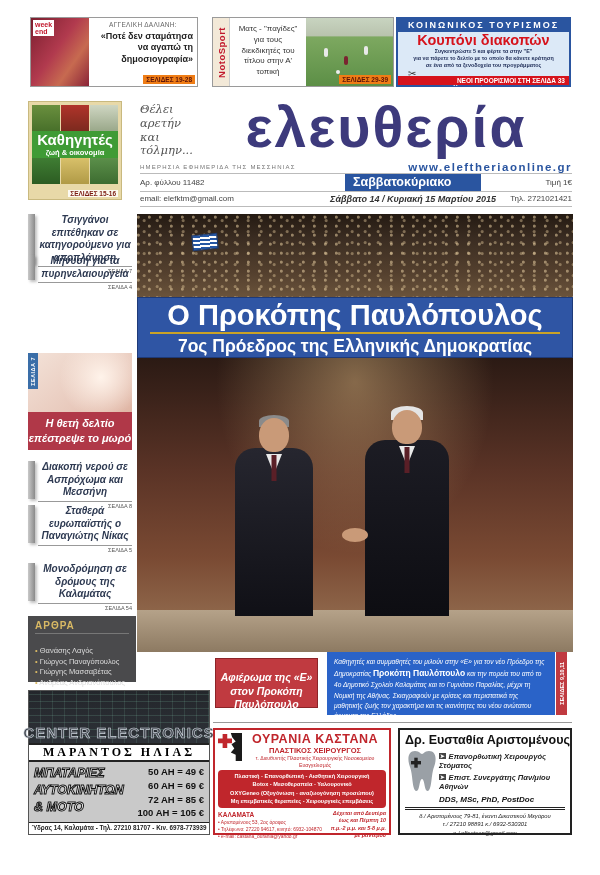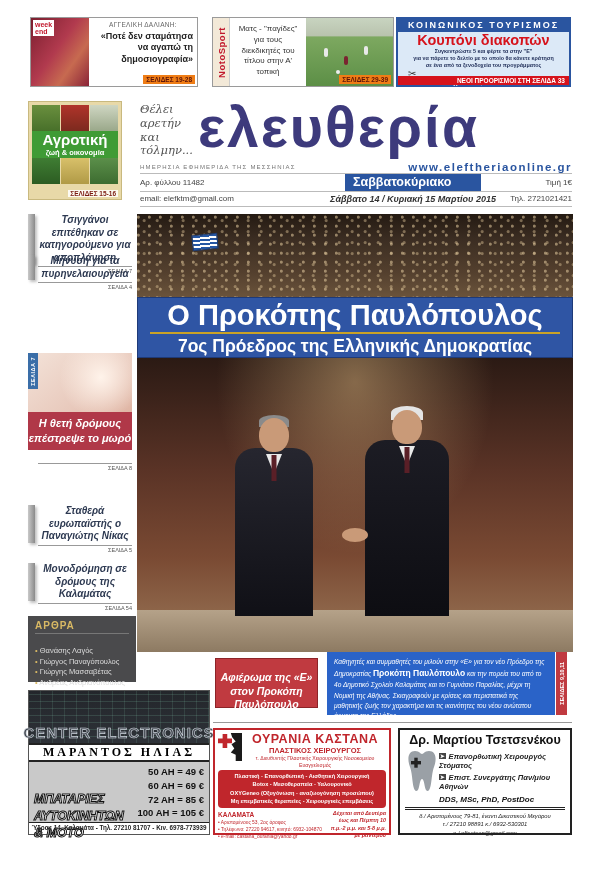--- a/index.html
+++ b/index.html
@@ -41,21 +41,21 @@
   .ag-collage-top, .ag-collage-bot { height:26px; display:flex; gap:1px; }
   .ag-tile { flex:1; }
   .t1{background:linear-gradient(#6a8f3e,#48702a);} .t2{background:linear-gradient(#b0342a,#7c2a1e);} .t3{background:linear-gradient(#cfd6c2,#9aa88a);}
   .t4{background:linear-gradient(#3f7d33,#2c5c22);} .t5{background:linear-gradient(#d8c06a,#b09a46);} .t6{background:linear-gradient(#5b8f4a,#3d6c30);}
   .ag-band { background:#3f9b35; color:#fff; text-align:center; padding:1px 0; }
   .ag-title { font-weight:bold; font-size:15px; line-height:1.05; }
   .ag-sub { font-weight:bold; font-size:7.5px; }
   .ag-pages { position:absolute; right:3px; bottom:2px; background:rgba(255,255,255,.85); font-size:6.5px; font-weight:bold; color:#7a1a10; padding:0 2px; }
 
   .motto { left:140px; top:103px; width:62px; font-family:"DejaVu Serif", serif; font-style:italic; font-size:11.5px; color:#555; line-height:1.2; position:absolute; }
-  .logo { left:198px; top:96px; width:376px; font-weight:800; font-size:57px; line-height:62px; color:#3d3a7c; letter-spacing:2px; position:absolute; }
+  .logo { left:198px; top:96px; width:376px; text-align:center; font-weight:800; font-size:57px; line-height:62px; color:#3d3a7c; letter-spacing:2px; position:absolute; }
   .website { left:200px; top:161px; width:372px; text-align:right; color:#2a55a0; font-weight:bold; font-size:11.5px; letter-spacing:1.5px; position:absolute; }
 
   .mast-tagline { left:140px; top:164px; font-size:6px; color:#777; letter-spacing:1.2px; position:absolute; }
   .rule { position:absolute; left:140px; width:432px; border-top:1px solid #bbb; }
   .r1{top:173px;} .r2{top:191px;} .r3{top:206px;}
   .mast-issue { left:140px; top:178px; font-size:8px; color:#444; position:absolute; }
   .mast-edition { left:345px; top:174px; width:136px; background:#2a55a0; color:#fff; font-weight:bold; font-size:12.5px; padding:1px 0 2px 8px; position:absolute; }
   .mast-price { left:472px; top:178px; width:100px; text-align:right; font-size:8px; color:#444; position:absolute; }
   .mast-email { left:140px; top:194px; font-size:8px; color:#444; position:absolute; }
   .mast-date { left:300px; top:194px; width:226px; text-align:center; font-size:9px; font-weight:bold; font-style:italic; color:#333; position:absolute; }
@@ -121,21 +121,21 @@
 
   
   .ce { left:28px; top:690px; width:182px; height:145px; border:1px solid #555; position:absolute; background:#fff; }
   .ce-img { height:52px; background:
     repeating-linear-gradient(0deg, transparent 0 6px, rgba(130,200,170,.18) 6px 7px),
     repeating-linear-gradient(90deg, transparent 0 11px, rgba(130,200,170,.15) 11px 12px),
     linear-gradient(#23262b,#2e3238); display:flex; align-items:flex-end; justify-content:center; }
   .ce-logo { color:#454a52; font-weight:800; font-size:15px; letter-spacing:1px; -webkit-text-stroke:.6px #cfd6de; line-height:1.1; padding-bottom:2px; white-space:nowrap; }
   .ce-name { background:#fff; border-top:2px solid #222; border-bottom:2px solid #222; font-weight:bold; font-size:12px; letter-spacing:3px; text-align:center; font-family:"Liberation Serif", serif; }
   .ce-body { background:#c9c9c9; display:flex; padding:3px 5px; height:60px; }
-  .ce-left { flex:1; font-weight:800; font-style:italic; font-size:12.5px; line-height:1.35; color:#fff;margin-top:26px; -webkit-text-stroke:1px #111; }
+  .ce-left { flex:1; font-weight:800; font-style:italic; font-size:12.5px; line-height:1.35; color:#fff; -webkit-text-stroke:1px #111; }
   .ce-prices { width:84px; text-align:right; font-weight:800; font-size:9.5px; line-height:1.45; color:#111; }
   .ce-footer { background:#fff; border-top:1px solid #222; font-size:6.3px; font-weight:bold; text-align:center; padding-top:1px; color:#222; }
 
   .ka { left:213px; top:728px; width:178px; height:107px; border:2px solid #c0262c; background:#fff; padding:2px 3px; position:absolute; }
   .ka-top { display:flex; }
   .ka-logo { width:26px; height:30px; position:relative; }
   .ka-cross { position:absolute; left:0; top:2px; width:14px; height:14px; background:#c0262c; clip-path:polygon(33% 0,66% 0,66% 33%,100% 33%,100% 66%,66% 66%,66% 100%,33% 100%,33% 66%,0 66%,0 33%,33% 33%); }
   .ka-profile { position:absolute; left:10px; top:1px; width:14px; height:28px; background:#1a1a1a; clip-path:polygon(20% 0,100% 0,100% 100%,55% 100%,55% 78%,20% 70%,45% 55%,25% 40%,55% 30%,30% 15%); }
   .ka-head { flex:1; text-align:center; }
   .ka-name { color:#c0262c; font-weight:800; font-size:12.5px; letter-spacing:.5px; }
@@ -205,21 +205,21 @@
     <div class="tr-footer">ΝΕΟΙ ΠΡΟΟΡΙΣΜΟΙ ΣΤΗ ΣΕΛΙΔΑ 33</div>
   </div>
 
   <div class="agrotiki">
     <div class="ag-collage-top">
       <div class="ag-tile t1"></div>
         <div class="ag-tile t2"></div>
         <div class="ag-tile t3"></div>
     </div>
     <div class="ag-band">
-      <div class="ag-title">Αγροτική</div>
+      <div class="ag-title">Καθηγητές</div>
       <div class="ag-sub">ζωή &amp; οικονομία</div>
     </div>
     <div class="ag-collage-bot">
       <div class="ag-tile t4"></div>
         <div class="ag-tile t5"></div>
         <div class="ag-tile t6"></div>
     </div>
     <div class="ag-pages">ΣΕΛΙΔΕΣ 15-16</div>
   </div>
 
@@ -246,25 +246,26 @@
   <div class="tease ts2">
     <div class="bar"></div>
     <div class="txt">Μήνυση για τα πυρηνελαιουργεία</div>
     <div class="pg">ΣΕΛΙΔΑ 4</div>
   </div>
 
   <div class="baby">
     <div class="baby-label">
       <span>ΣΕΛΙΔΑ 7</span>
     </div>
-    <div class="baby-banner">Η θετή δρόμους επέστρεψε το μωρό</div>
+    <div class="baby-banner">Η θετή δελτίο επέστρεψε το μωρό</div>
   </div>
 
   <div class="tease ts4">
     <div class="bar"></div>
+    <div class="txt">Διακοπή νερού σε Ασπρόχωμα και Μεσσήνη</div>
     <div class="pg">ΣΕΛΙΔΑ 8</div>
   </div>
   <div class="tease ts5">
     <div class="bar"></div>
     <div class="txt">Σταθερά ευρωπαϊστής ο Παναγιώτης Νίκας</div>
     <div class="pg">ΣΕΛΙΔΑ 5</div>
   </div>
   <div class="tease ts6">
     <div class="bar"></div>
     <div class="txt">Μονοδρόμηση σε δρόμους της Καλαμάτας</div>
@@ -363,21 +364,21 @@
         <span class="ka-city">ΚΑΛΑΜΑΤΑ</span>
         <div>Αριστομένους 53, 2ος όροφος</div>
         <div>Τηλέφωνο: 27220 94617, κινητό: 6932-104870</div>
         <div>e-mail: castana_ourania@yahoo.gr</div>
       </div>
       <div class="ka-hours">Δέχεται από Δευτέρα έως και Πέμπτη 10 π.μ.-2 μ.μ. και 5-8 μ.μ. με ραντεβού</div>
     </div>
   </div>
 
   <div class="ts">
-    <div class="ts-name">Δρ. Μαρτίου Τσετσενέκου</div>
+    <div class="ts-name">Δρ. Ευσταθία Αριστομένους</div>
     <div class="ts-mid">
       <svg class="ts-logo" viewBox="0 0 34 44">
         <path d="M10 2 C3 2 2 10 5 18 C8 26 7 40 11 42 C15 43 14 30 17 30 C20 30 19 43 23 42 C27 40 26 26 29 18 C32 10 31 2 24 2 C19 2 19 5 17 5 C15 5 15 2 10 2 Z" fill="#9aa0a6"></path>
         <rect x="6" y="12" width="10" height="3.4" fill="#222"></rect>
         <rect x="9.3" y="8.7" width="3.4" height="10" fill="#222"></rect>
       </svg>
       <div class="ts-lines">
         <div class="ts-line"><span class="arr">➤</span><span>Επανορθωτική Χειρουργός Στόματος</span></div>
         <div class="ts-line"><span class="arr">➤</span><span>Επιστ. Συνεργάτης Παν/μίου Αθηνών</span></div>
         <div class="ts-degrees">DDS, MSc, PhD, PostDoc</div>

